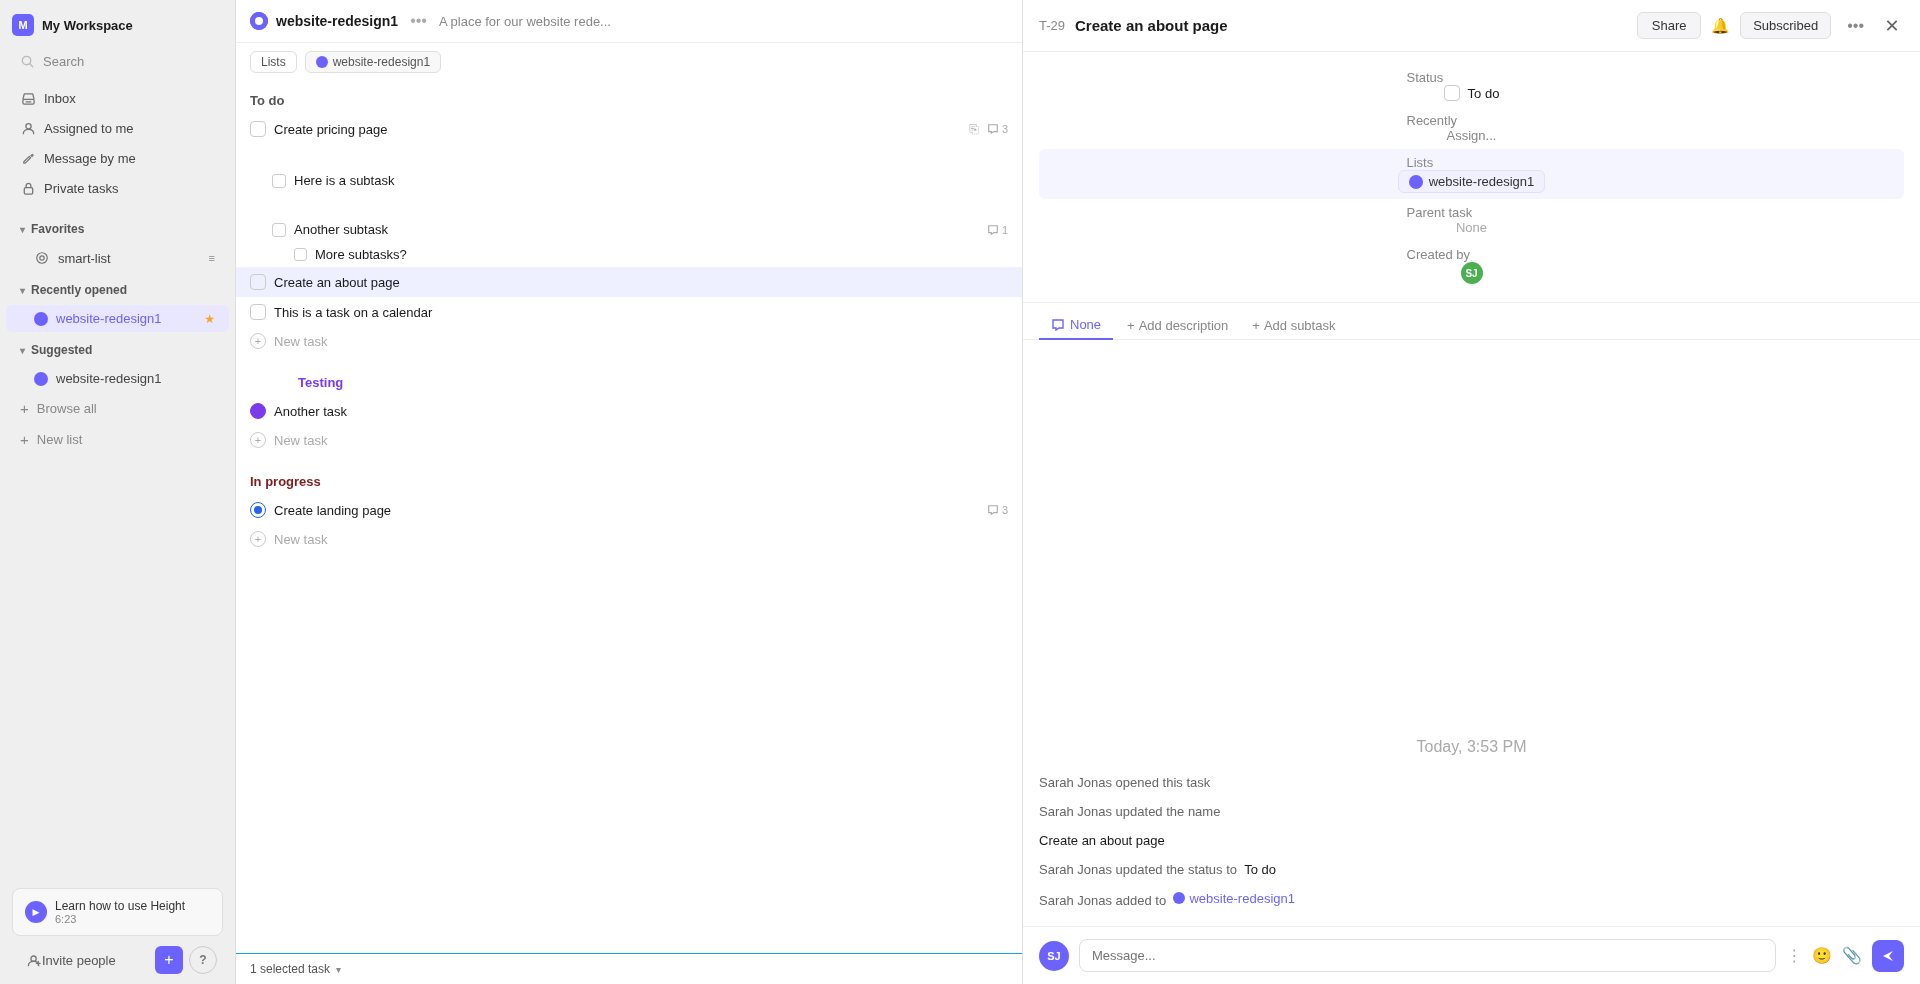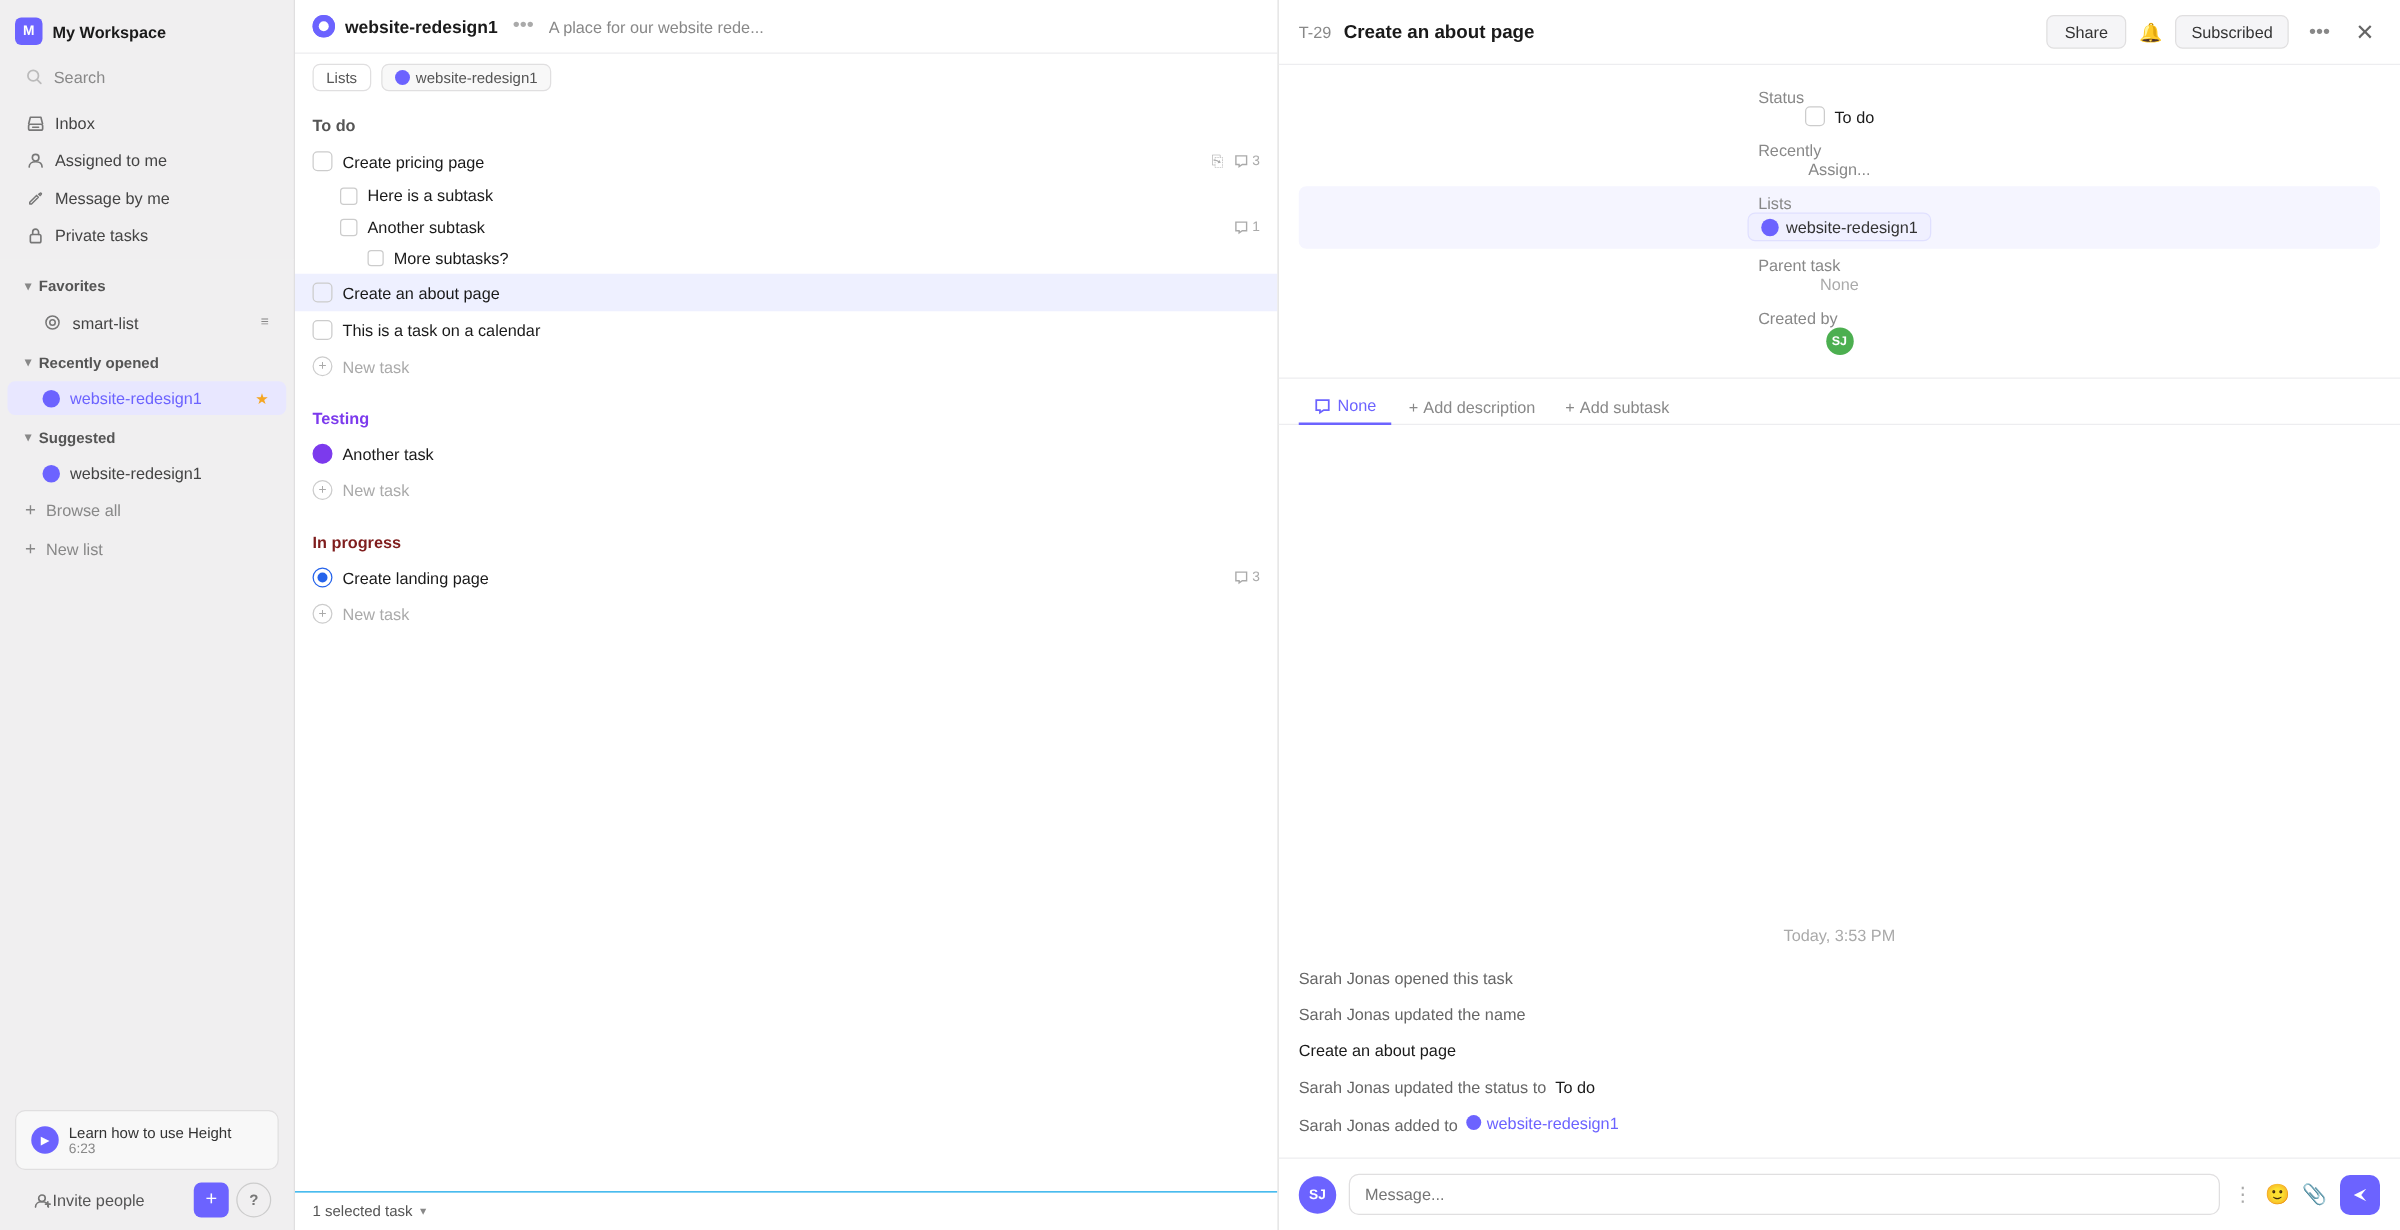--- a/index.html
+++ b/index.html
@@ -49,21 +49,21 @@
     .section-status-label.testing { color: #7c3aed; }
     .section-status-label.inprogress { color: #7f1d1d; }
     .task-row { padding: 7px 14px; display: flex; align-items: center; gap: 8px; cursor: pointer; border-radius: 0; }
     .task-row.active { background: #eef0ff; }
     .task-checkbox { width: 16px; height: 16px; border: 1.5px solid #ccc; border-radius: 4px; flex-shrink: 0; cursor: pointer; }
     .task-checkbox.circle-filled { border-radius: 50%; background: #7c3aed; border-color: #7c3aed; }
     .task-checkbox.in-progress-circle { border-radius: 50%; border-color: #2563eb; background: transparent; display: flex; align-items: center; justify-content: center; }
     .in-progress-inner { width: 8px; height: 8px; border-radius: 50%; background: #2563eb; }
     .task-name { font-size: 13px; color: #1a1a1a; flex: 1; }
     .task-meta-icon { color: #aaa; font-size: 11px; display: flex; align-items: center; gap: 3px; }
-    .subtask-row { padding: 5px 14px 5px 36px; display: flex; align-items: center; gap: 8px; cursor: pointer; }
+    .subtask-row { padding: 5px 14px 5px 36px; display: flex; align-items: center; gap: 8px; cursor: pointer; margin-top: 24px; }
     .sub-sub-row { padding: 5px 14px 5px 58px; display: flex; align-items: center; gap: 8px; cursor: pointer; }
     .subtask-checkbox { width: 14px; height: 14px; border: 1.5px solid #ccc; border-radius: 3px; flex-shrink: 0; }
     .new-task-row { padding: 6px 14px; display: flex; align-items: center; gap: 8px; color: #aaa; cursor: pointer; font-size: 13px; }
     .plus-circle { width: 16px; height: 16px; border: 1.5px solid #ccc; border-radius: 50%; display: flex; align-items: center; justify-content: center; font-size: 11px; color: #aaa; }
     .selected-bar { padding: 8px 14px; border-top: 1px solid #0ea5e9; background: #fff; font-size: 12px; color: #555; display: flex; align-items: center; gap: 6px; }
     .selected-chevron { font-size: 10px; color: #888; }
 
     
     .task-detail { width: 898px; background: #fff; border-left: 1px solid #e0dfe0; display: flex; flex-direction: column; height: 100%; flex-shrink: 0; }
     .detail-header { padding: 12px 16px; display: flex; align-items: center; gap: 10px; border-bottom: 1px solid #ededf0; }
@@ -81,21 +81,21 @@
     .status-checkbox { width: 16px; height: 16px; border: 1.5px solid #ccc; border-radius: 4px; flex-shrink: 0; }
     .assign-link { color: #888; font-size: 13px; cursor: pointer; }
     .list-pill { background: #f0f0ff; border-radius: 6px; padding: 3px 10px; display: flex; align-items: center; gap: 6px; font-size: 13px; color: #333; cursor: pointer; border: 1px solid #e0e0ff; }
     .list-dot { width: 14px; height: 14px; border-radius: 50%; background: #6c63ff; display: flex; align-items: center; justify-content: center; font-size: 8px; }
     .none-text { color: #aaa; font-size: 13px; }
     .detail-tabs { display: flex; align-items: center; gap: 4px; padding: 8px 16px 0; border-bottom: 1px solid #ededf0; }
     .detail-tab { padding: 6px 12px; font-size: 13px; color: #777; cursor: pointer; border-bottom: 2px solid transparent; margin-bottom: -1px; display: flex; align-items: center; gap: 5px; }
     .detail-tab.active { color: #6c63ff; border-bottom-color: #6c63ff; font-weight: 500; }
     .tab-add-btn { padding: 5px 10px; color: #888; font-size: 13px; cursor: pointer; display: flex; align-items: center; gap: 4px; }
     .chat-area { flex: 1; overflow-y: auto; padding: 16px; display: flex; flex-direction: column; justify-content: flex-end; gap: 8px; }
-    .chat-timestamp { text-align: center; color: #aaa; font-size: 13px; margin-bottom: 8px; }
+    .chat-timestamp { text-align: center; color: #aaa; font-size: 16px; margin-bottom: 8px; }
     .chat-event { font-size: 13px; color: #666; padding: 3px 0; }
     .chat-highlight { color: #6c63ff; }
     .chat-status-highlight { color: #1a1a1a; font-weight: 500; }
     .detail-input-area { padding: 12px 16px; border-top: 1px solid #ededf0; display: flex; align-items: center; gap: 10px; }
     .user-avatar { width: 30px; height: 30px; border-radius: 50%; background: #6c63ff; display: flex; align-items: center; justify-content: center; color: white; font-size: 11px; font-weight: 600; flex-shrink: 0; }
     .message-input { flex: 1; border: 1.5px solid #e0dfe0; border-radius: 8px; padding: 8px 12px; font-size: 13px; color: #333; outline: none; background: #fff; }
     .input-action-btn { color: #aaa; cursor: pointer; font-size: 16px; }
     .send-btn { width: 32px; height: 32px; background: #6c63ff; border-radius: 8px; display: flex; align-items: center; justify-content: center; color: white; cursor: pointer; font-size: 14px; }
     .divider { height: 1px; background: #f0f0f0; margin: 4px 0; }
 
@@ -295,21 +295,21 @@
     </div>
     <div class="task-row">
       <div class="task-checkbox"></div>
       <span class="task-name">This is a task on a calendar</span>
     </div>
     <div class="new-task-row">
       <div class="plus-circle">+</div>
       <span>New task</span>
     </div>
 
-    <div class="section-header-row" style="margin-top:8px;">
+    <div class="section-header-row" style="margin-top:8px;margin-left:48px;">
       <span class="section-status-label testing">Testing</span>
     </div>
     <div class="task-row">
       <div class="task-checkbox circle-filled" style="border-radius:50%;background:#7c3aed;border-color:#7c3aed;"></div>
       <span class="task-name">Another task</span>
     </div>
     <div class="new-task-row">
       <div class="plus-circle">+</div>
       <span>New task</span>
     </div>

